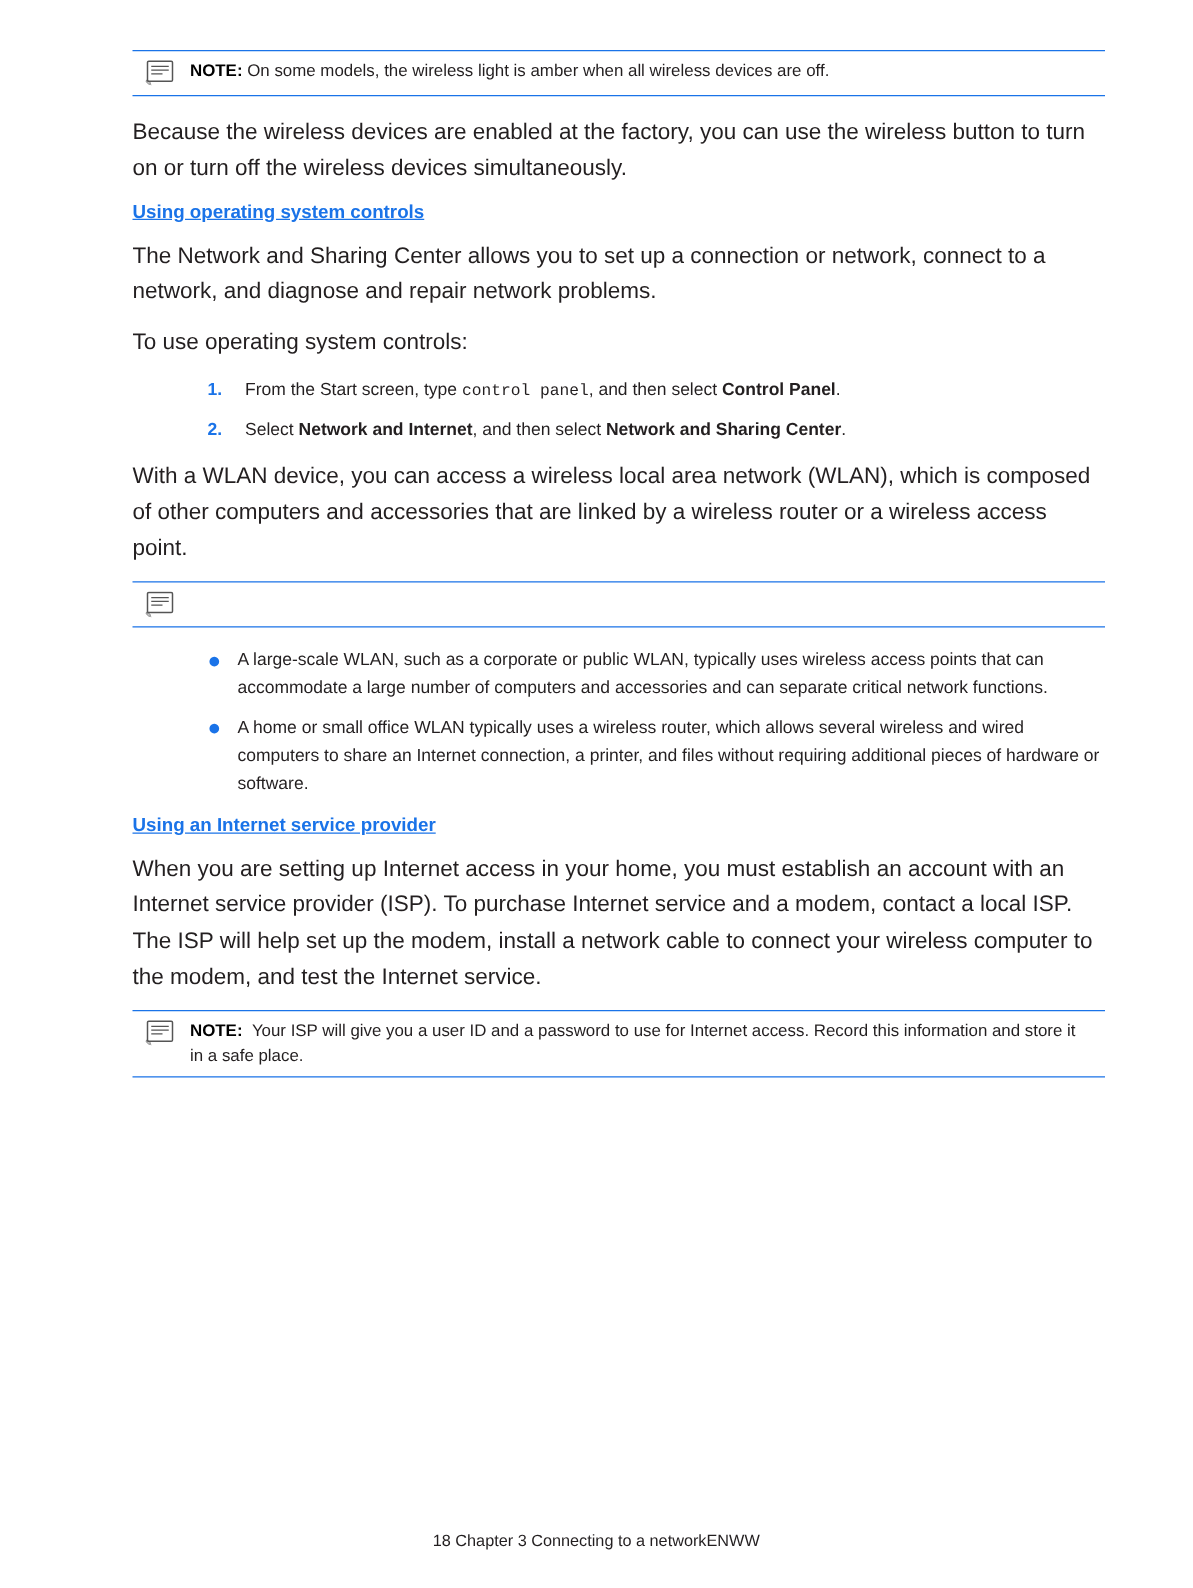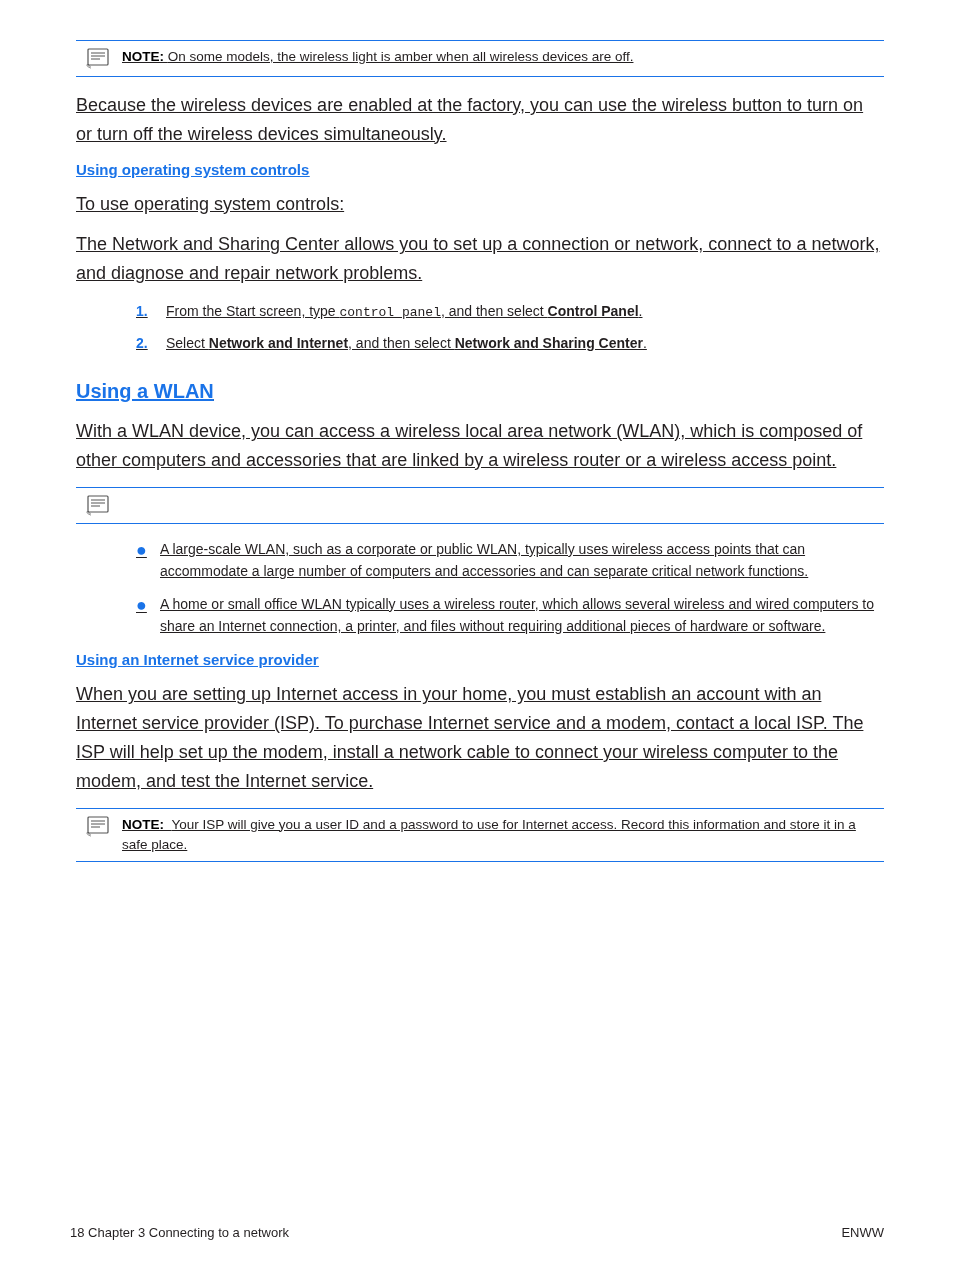--- a/index.html
+++ b/index.html
@@ -6,23 +6,22 @@
     body {
       font-family: Arial, Helvetica, sans-serif;
       font-size: 14px;
       color: #231f20;
       background: #ffffff;
       width: 954px;
       min-height: 1270px;
       position: relative;
     }
     .page {
-      padding: 40px 70px 60px 76px;
+      padding: 40px 70px 60px 106px;
       max-width: 954px;
-      text-decoration: underline;
     }
     .note-box {
       border-top: 1px solid #1a73e8;
       border-bottom: 1px solid #1a73e8;
       padding: 6px 10px 6px 10px;
       margin-bottom: 14px;
       display: flex;
       align-items: flex-start;
       gap: 8px;
     }
@@ -105,21 +104,21 @@
       font-size: 18px;
       margin-top: -2px;
       min-width: 14px;
     }
     .footer {
       position: absolute;
       bottom: 30px;
       left: 70px;
       right: 70px;
       display: flex;
-      justify-content: space-between;
+      justify-content: center;
       font-size: 13px;
       color: #231f20;
     }
   </style>
 </head>
 <body>
 
 <div class="page">
 
   <div class="note-box">
@@ -135,40 +134,39 @@
     <div class="note-text">
       <span class="note-label">NOTE:</span>
       <span>On some models, the wireless light is amber when all wireless devices are off.</span>
     </div>
   </div>
 
   <p class="body-text">Because the wireless devices are enabled at the factory, you can use the wireless button to turn on or turn off the wireless devices simultaneously.</p>
 
   <div class="section-heading-small">Using operating system controls</div>
 
+  <p class="body-text">The Network and Sharing Center allows you to set up a connection or network, connect to a network, and diagnose and repair network problems.</p>
   <p class="body-text">To use operating system controls:</p>
-  <p class="body-text">The Network and Sharing Center allows you to set up a connection or network, connect to a network, and diagnose and repair network problems.</p>
 
   <div class="numbered-list">
     <div class="numbered-item">
       <span class="num">1.</span>
       <span class="item-text">
         From the Start screen, type <code>control panel</code>, and then select <span class="bold">Control Panel</span>.
       </span>
     </div>
     <div class="numbered-item">
       <span class="num">2.</span>
       <span class="item-text">
         Select <span class="bold">Network and Internet</span>, and then select <span class="bold">Network and Sharing Center</span>.
       </span>
     </div>
   </div>
 
 
-  <div class="section-heading-large">Using a WLAN</div>
 
   <p class="body-text">With a WLAN device, you can access a wireless local area network (WLAN), which is composed of other computers and accessories that are linked by a wireless router or a wireless access point.</p>
 
   <div class="note-box">
     <div class="note-icon">
       <svg viewBox="0 0 28 22" fill="none" xmlns="http://www.w3.org/2000/svg">
         <rect x="2" y="1" width="20" height="16" rx="1" stroke="#555" stroke-width="1.2" fill="white"></rect>
         <line x1="5" y1="5" x2="19" y2="5" stroke="#555" stroke-width="1"></line>
         <line x1="5" y1="8" x2="19" y2="8" stroke="#555" stroke-width="1"></line>
         <line x1="5" y1="11" x2="14" y2="11" stroke="#555" stroke-width="1"></line>

